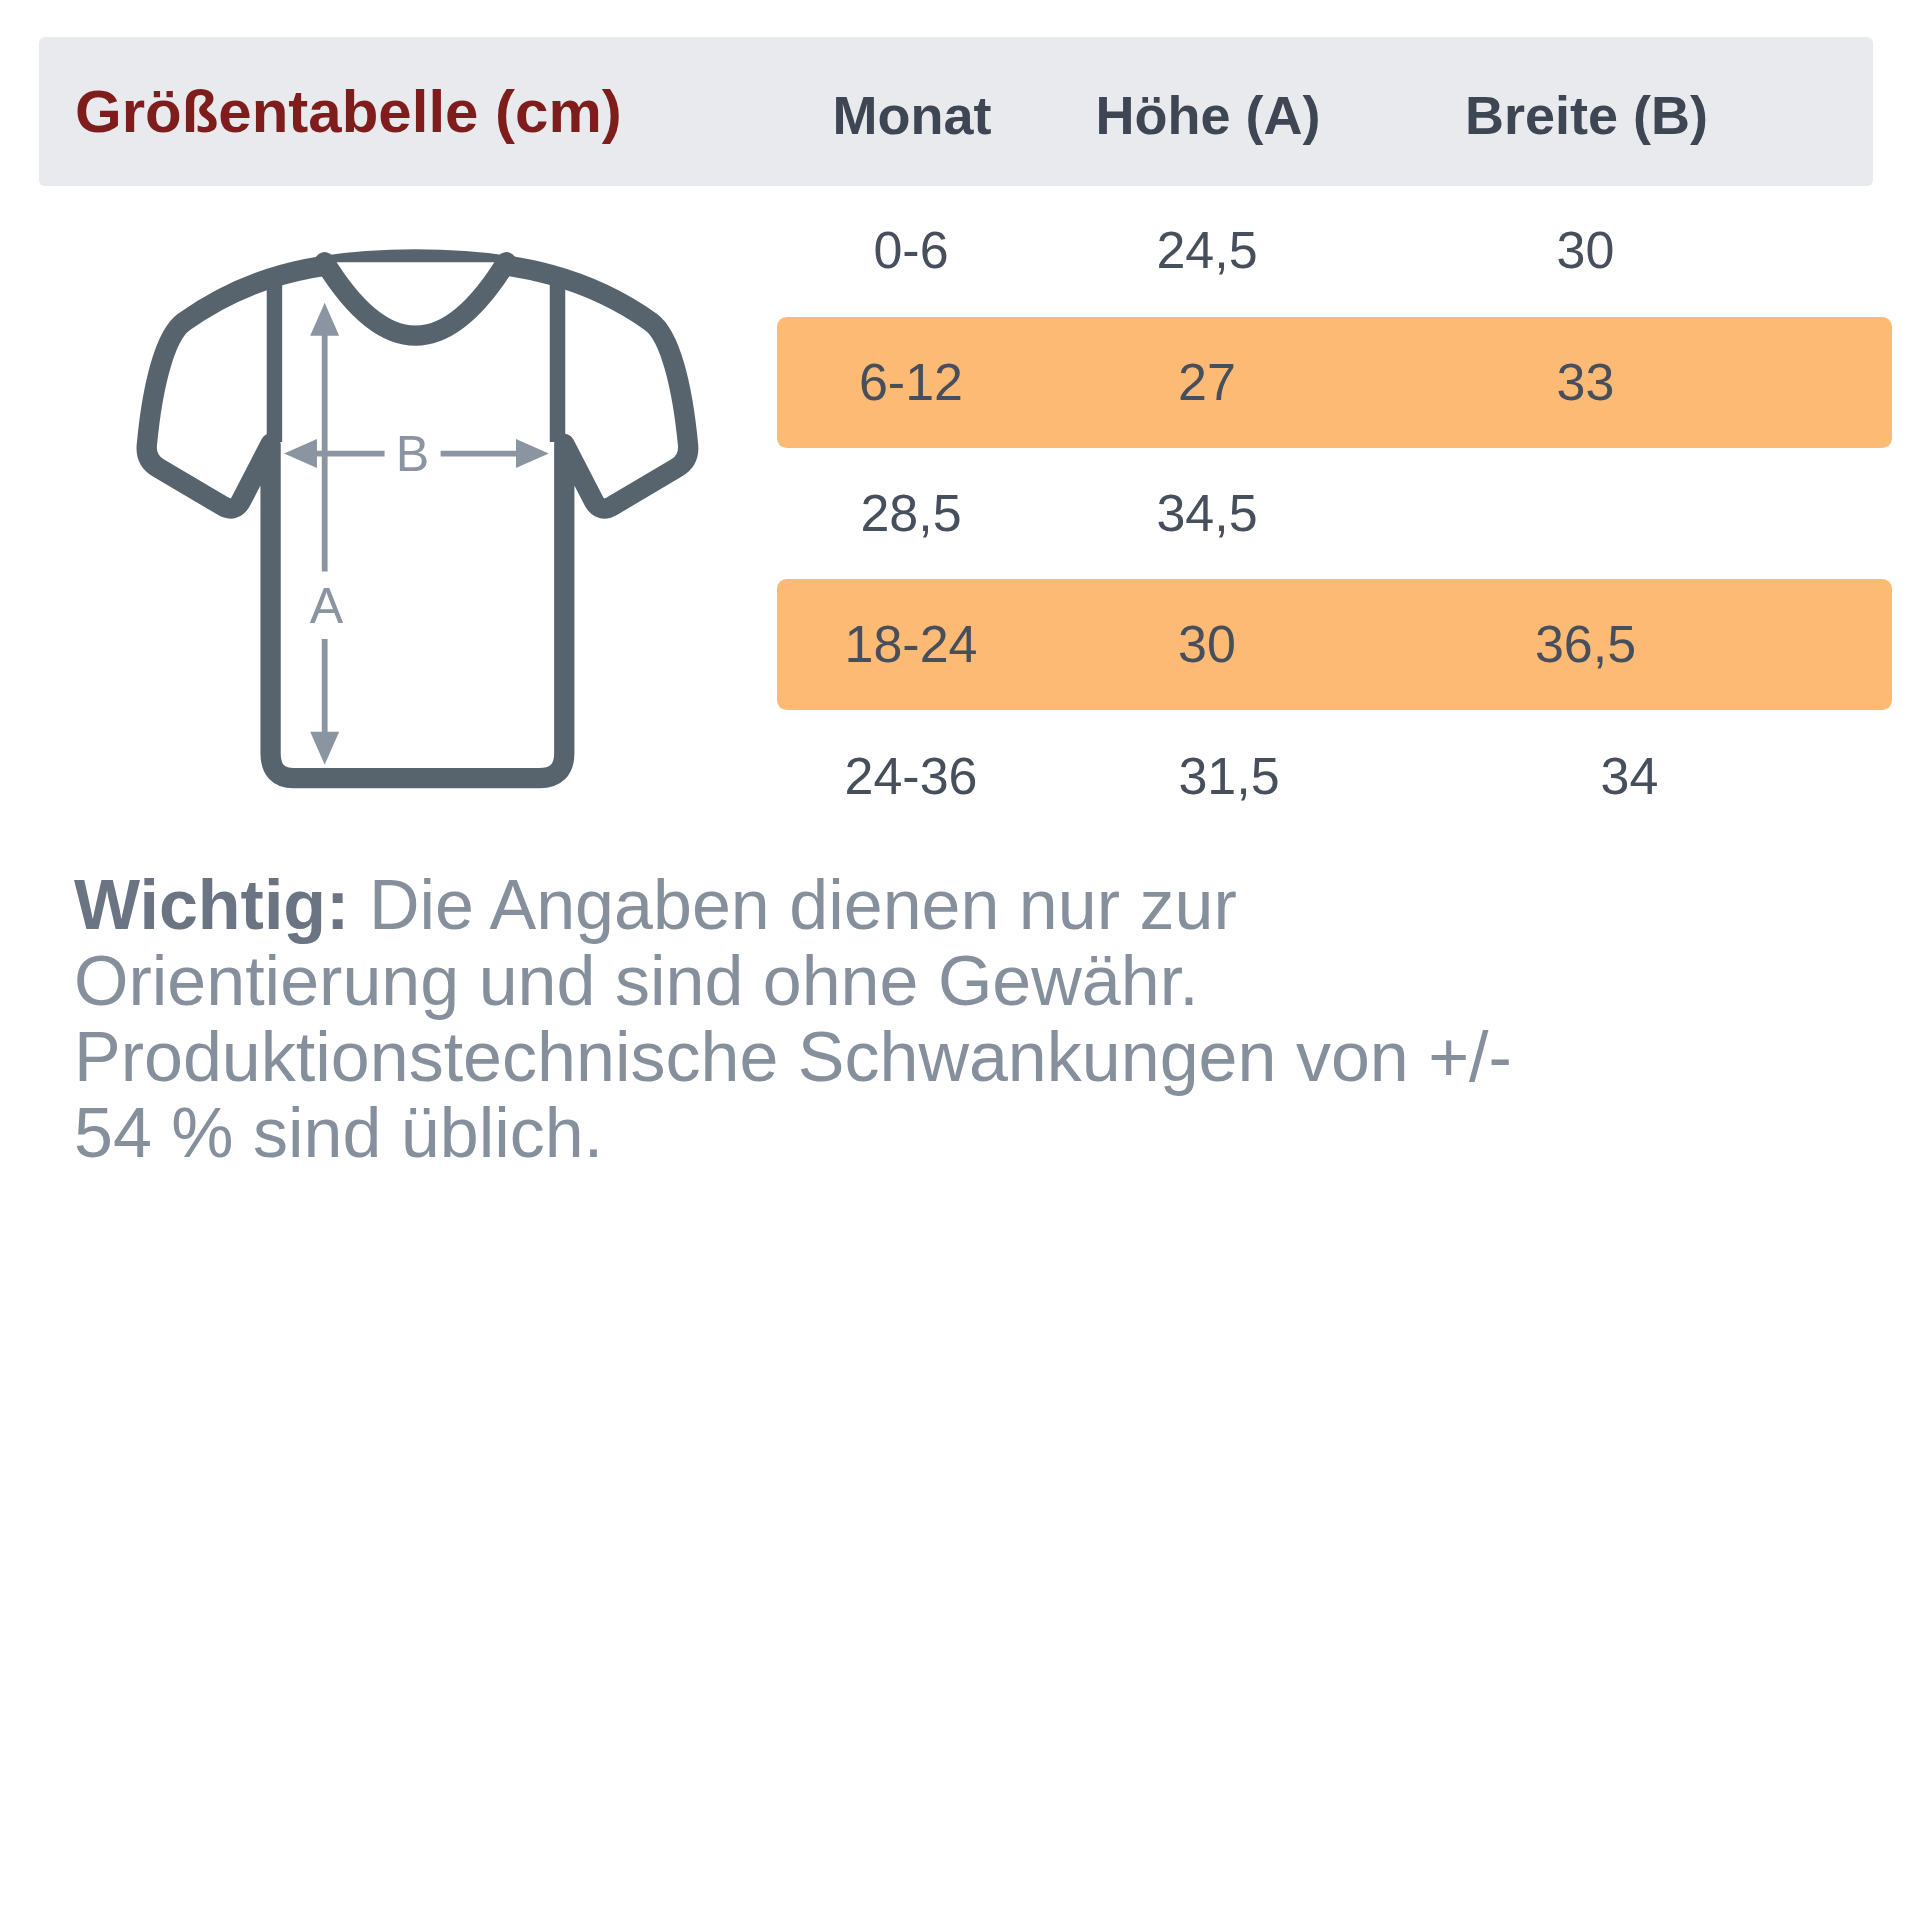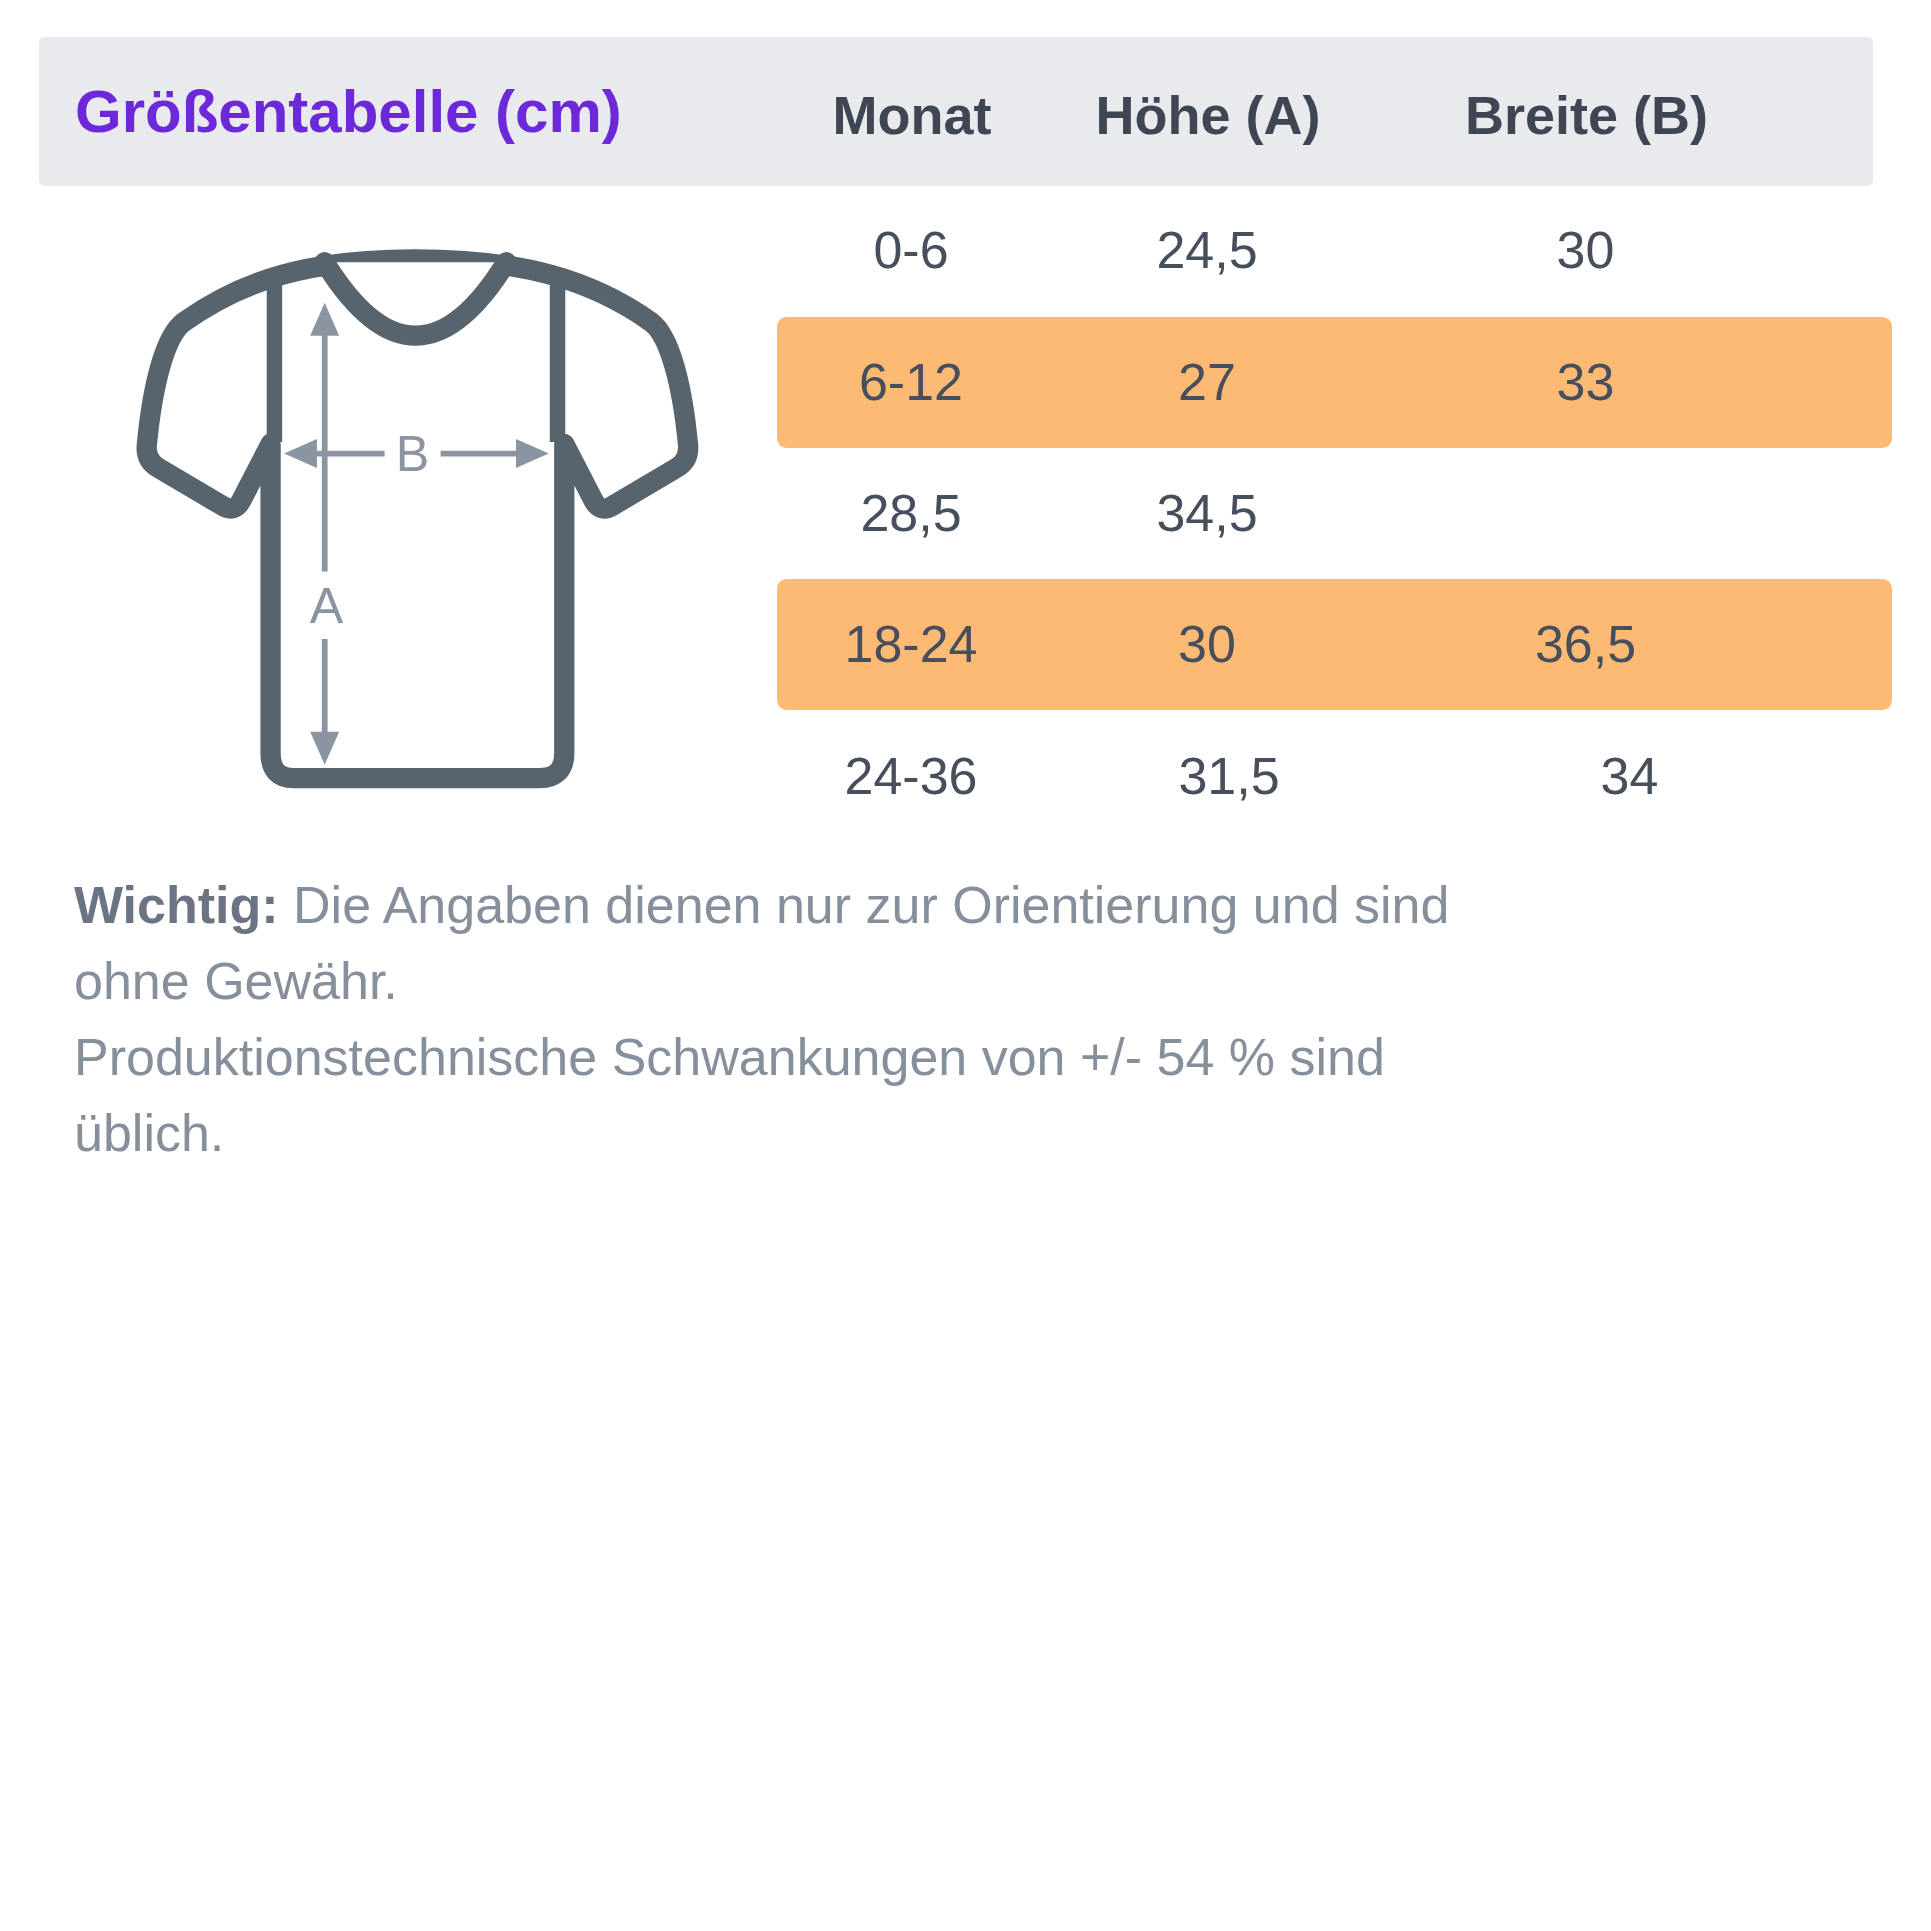--- a/index.html
+++ b/index.html
@@ -12,21 +12,21 @@
   }
   .page{position:absolute;left:0;top:0;width:1931px;height:1931px;}
 
   
   .header-band{
     position:absolute;left:39px;top:37px;width:1834px;height:149px;
     background:#e8eaed;border-radius:5.8px;
   }
   .size-title{
     position:absolute;left:36px;top:0;height:149px;line-height:149px;
-    font-size:60px;font-weight:bold;color:#6d28d9;white-space:nowrap;
+    font-size:60px;font-weight:bold;color:#7f1d1d;white-space:nowrap;
   }
   .col-grid{
     position:absolute;left:739px;top:4px;width:1115px;height:149px;
     display:grid;grid-template-columns:268px 324px 433px 1fr;
   }
   .col-grid .col{
     text-align:center;line-height:149px;
     font-size:54px;font-weight:bold;color:#3e4653;white-space:nowrap;
   }
 
@@ -40,21 +40,21 @@
     text-align:center;line-height:131px;
     font-size:52px;color:#474f5c;white-space:nowrap;
   }
 
   
   .shirt-wrap{position:absolute;left:116px;top:241px;width:599px;height:570px;}
 
   
   .note{
     position:absolute;left:74px;top:867px;width:1468px;
-    font-size:52px;line-height:76px;color:#868f9c;
+    font-size:70px;line-height:76px;color:#868f9c;
   }
   .note .note-label{font-weight:bold;color:#6a7482;}
 </style>
 </head>
 <body>
 
 <div class="page">
 
   <div class="header-band">
     <div class="size-title">Größentabelle (cm)</div>

